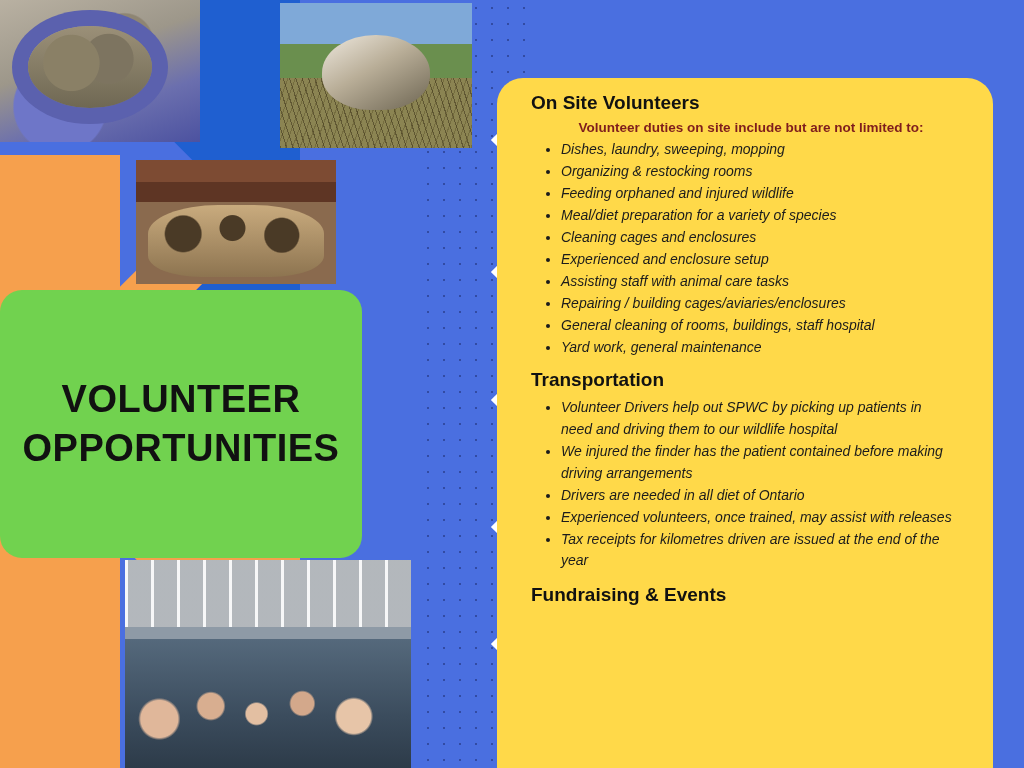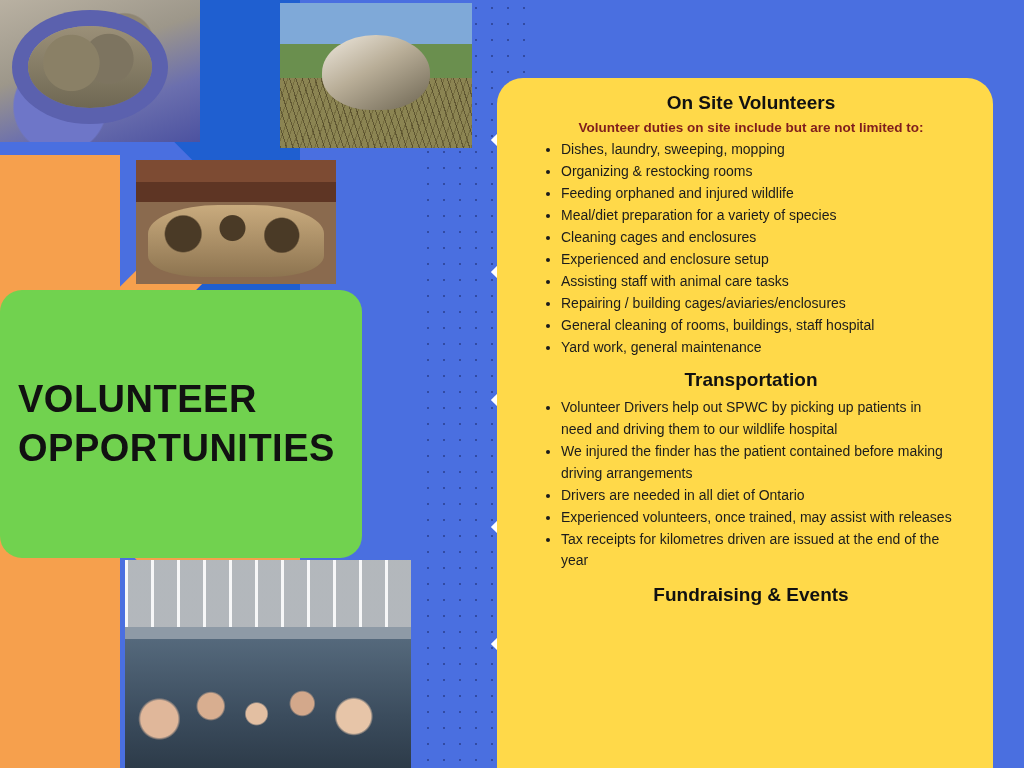--- a/index.html
+++ b/index.html
@@ -196,21 +196,21 @@
     justify-content: center;
     box-sizing: border-box;
     padding: 10px 18px;
   }
   .title-card h1 {
     margin: 0;
     font-size: 38px;
     line-height: 1.28;
     font-weight: 700;
     letter-spacing: .5px;
-    text-align: left;
+    text-align: center;
     color: #111;
     text-transform: uppercase;
   }
 
   
   .panel {
     position: absolute;
     left: 497px;
     top: 78px;
     width: 496px;
@@ -219,34 +219,35 @@
     border-radius: 26px 26px 0 0;
     box-sizing: border-box;
     padding: 14px 22px 0 34px;
     color: #1c1c1c;
     overflow: hidden;
   }
   .panel h2 {
     margin: 0 0 6px 0;
     font-size: 19px;
     font-weight: 700;
-    text-align: center;
+    text-align: left;
     color: #111;
   }
   .panel .lead {
     margin: 0 0 4px 0;
     font-size: 13.5px;
     font-weight: 700;
     text-align: center;
     color: #7f1d1d;
   }
   .panel ul {
     margin: 0 16px 6px 0;
     padding-left: 30px;
     list-style: disc;
+    font-style: italic;
   }
   .panel li {
     font-size: 14px;
     line-height: 1.57;
     color: #1c1c1c;
   }
   .sec-transport h2 { margin-top: 10px; }
   .sec-fund h2 { margin-top: 12px; }
   .sec-fund ul { padding-left: 34px; }
   .sec-fund li { line-height: 1.6; }

